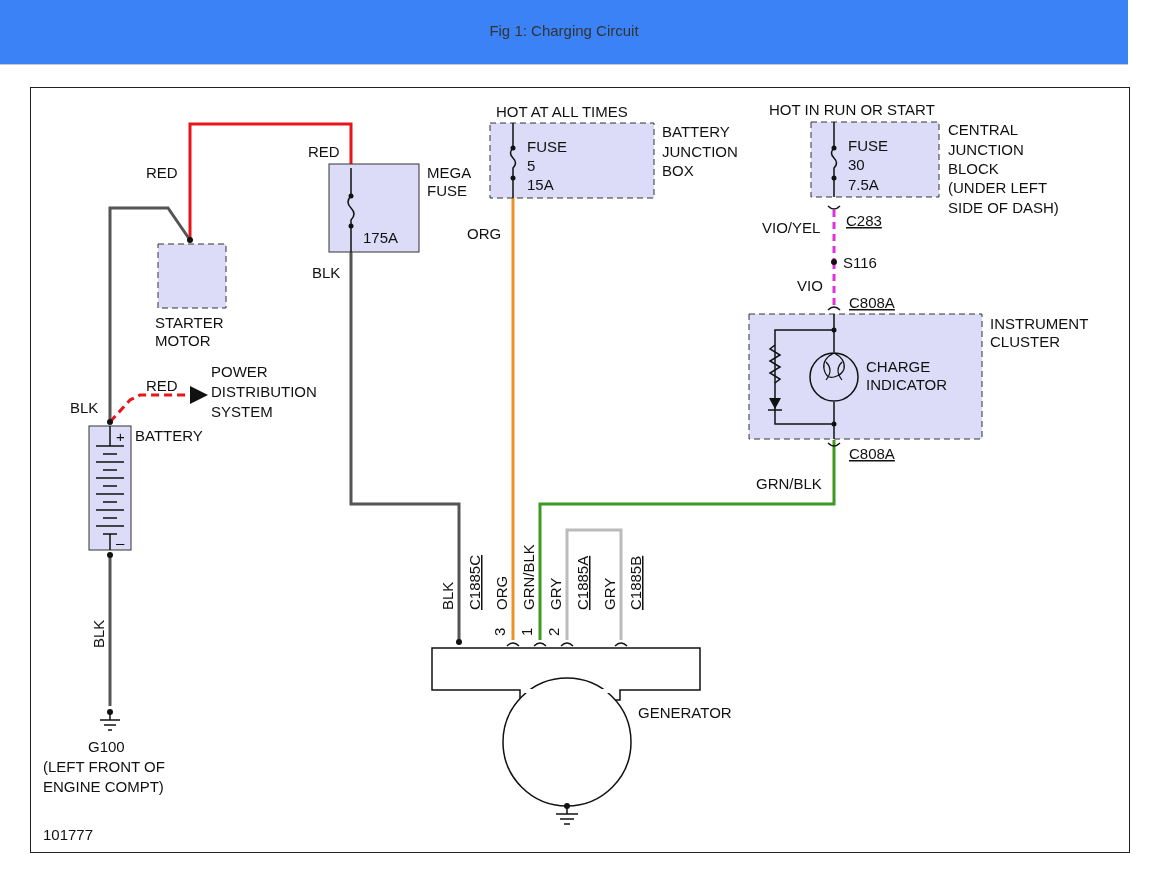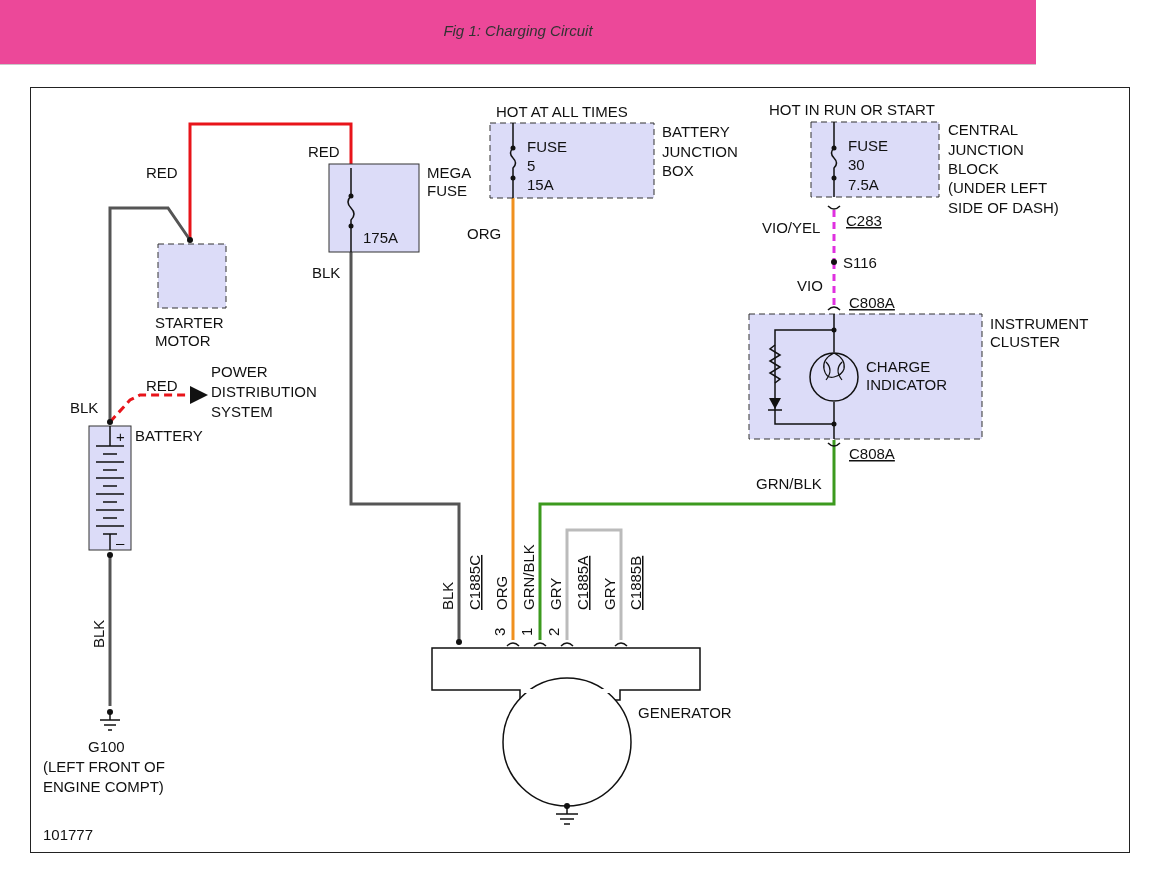--- a/index.html
+++ b/index.html
@@ -1,17 +1,17 @@
 <!DOCTYPE html>
 <html><head>
 <meta charset="utf-8">
 <style>
   html, body { margin:0; padding:0; background:#ffffff; }
   body { width:1176px; height:871px; position:relative; overflow:hidden; font-family:"Liberation Sans", sans-serif; }
-  .header { position:absolute; left:0; top:0; width:1036px; height:64px; background:#ec4899; border-bottom:1px solid #c8c8c8;font-style:italic; }
+  .header { position:absolute; left:0; top:0; width:1128px; height:64px; background:#3b82f6; border-bottom:1px solid #c8c8c8; }
   .header-title { position:absolute; left:0; right:0; top:22px; text-align:center; font-size:15px; color:#333; }
   .frame { position:absolute; left:30px; top:87px; width:1098px; height:764px; border:1px solid #222; }
   svg { position:absolute; left:0; top:0; }
   svg text { font-family:"Liberation Sans", sans-serif; font-size:15px; fill:#111; }
 </style>
 </head>
 <body>
 
 <div class="header">
   <div class="header-title">Fig 1: Charging Circuit</div>

